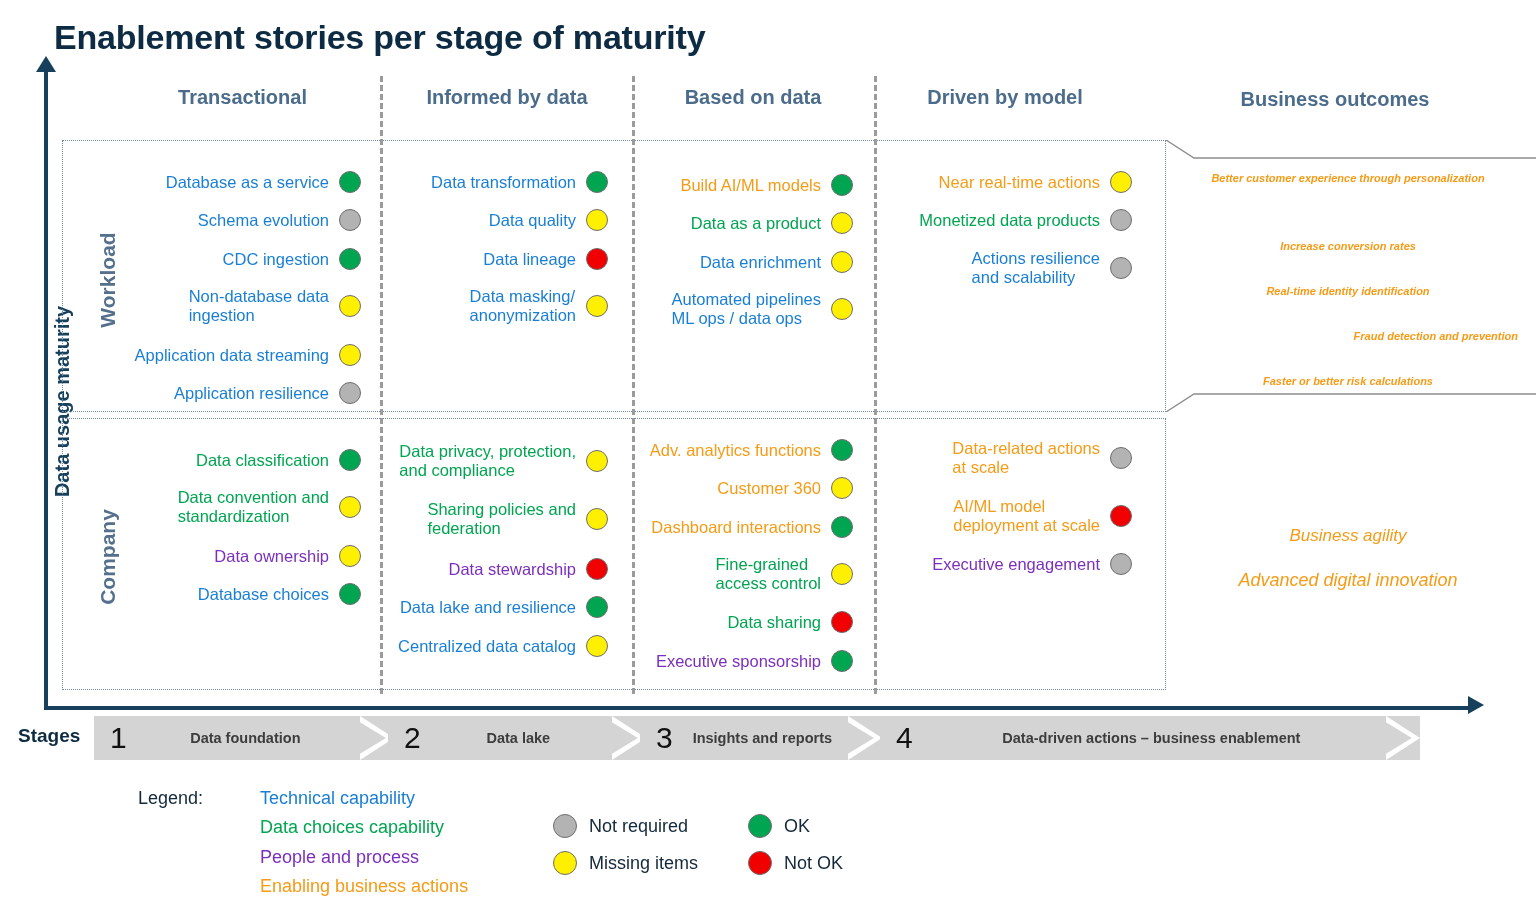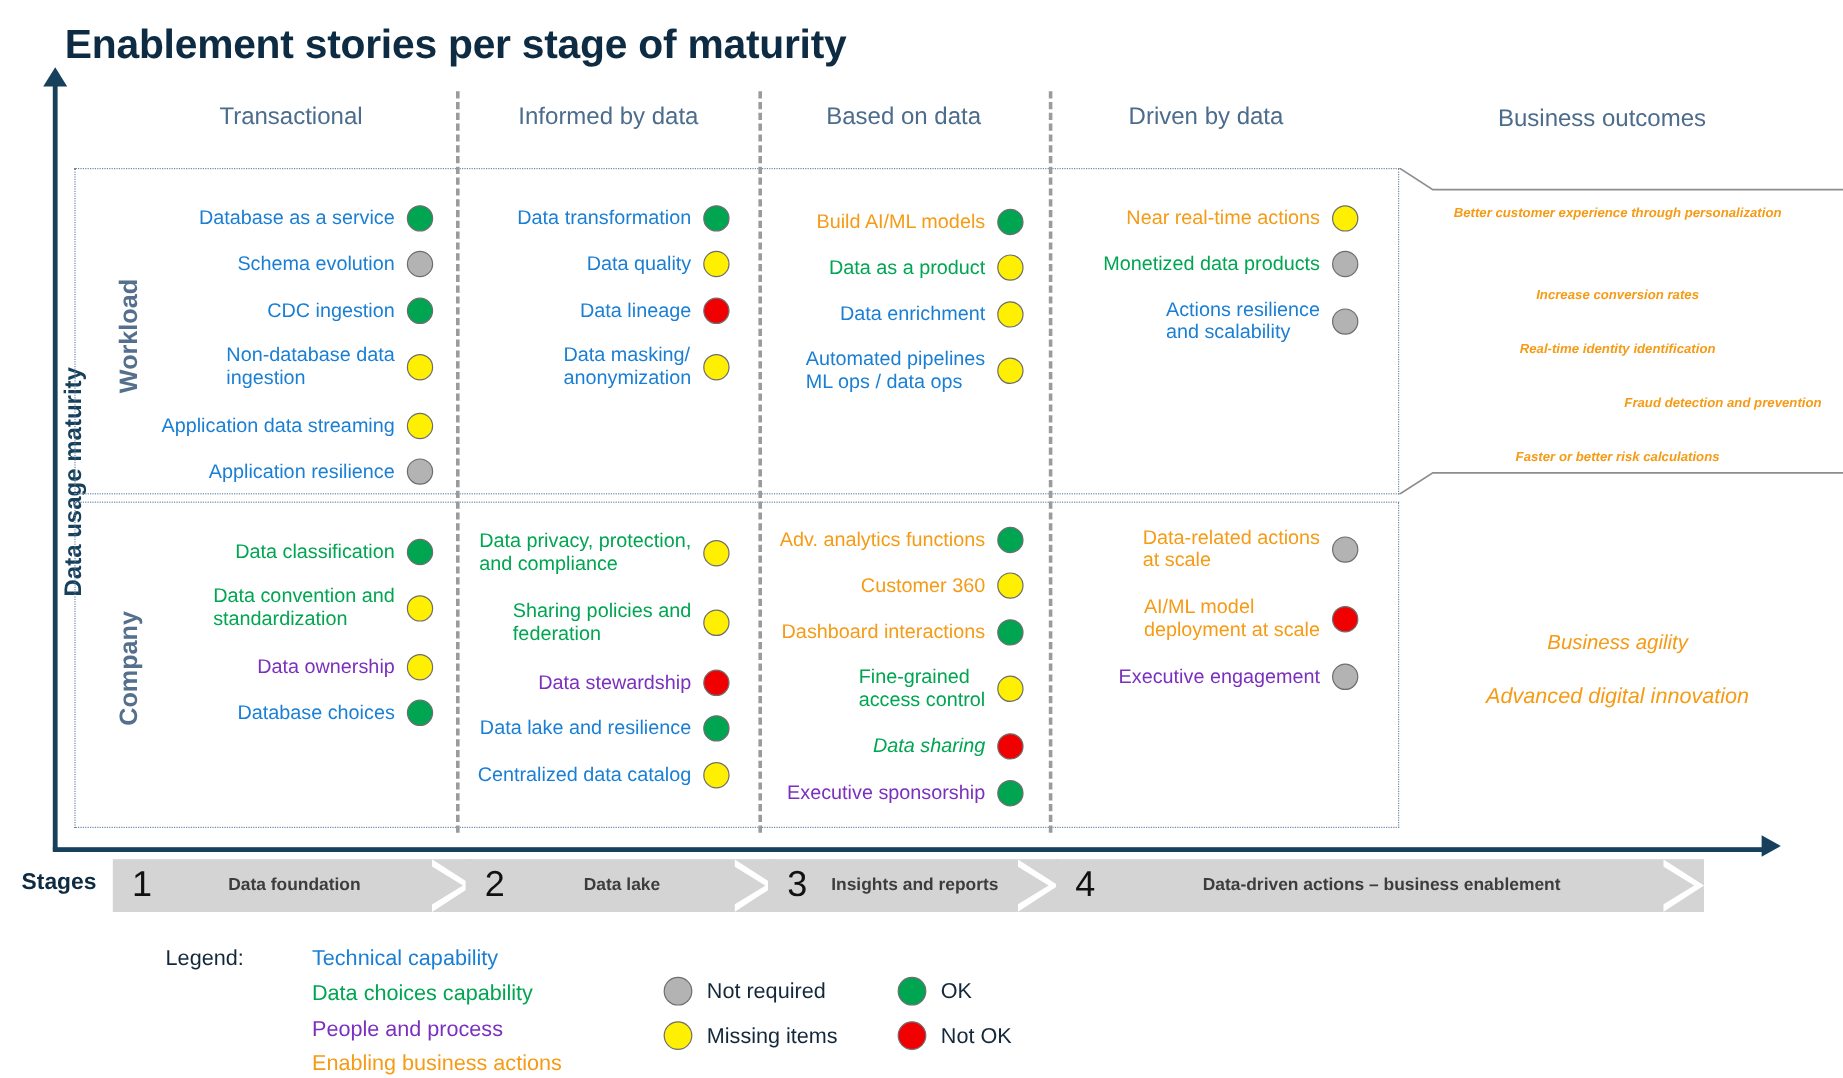--- a/index.html
+++ b/index.html
@@ -42,21 +42,21 @@
   #y-axis-label{
     left:-68px;top:390px;width:260px;
     transform:rotate(-90deg);
     text-align:center;
     font-size:20px;font-weight:bold;color:#17405c;
   }
 
   
   .col-head{
     top:86px;
-    font-size:20px;font-weight:normal;color:#4c6c8c;
+    font-size:20px;font-weight:bold;color:#4c6c8c;
     text-align:center;
   }
   #head-0{left:120px;width:245px;}
   #head-1{left:382px;width:250px;}
   #head-2{left:634px;width:238px;}
   #head-3{left:876px;width:258px;}
   #head-4{left:1180px;width:310px;top:88px;color:#4c6c8c;}
 
   
   #box-workload{
@@ -166,21 +166,21 @@
 
 <div class="abs" id="y-axis-line"></div>
 <div class="abs" id="y-axis-head"></div>
 <div class="abs" id="x-axis-line"></div>
 <div class="abs" id="x-axis-head"></div>
 <div class="abs" id="y-axis-label">Data usage maturity</div>
 
 <div class="abs col-head" id="head-0">Transactional</div>
 <div class="abs col-head" id="head-1">Informed by data</div>
 <div class="abs col-head" id="head-2">Based on data</div>
-<div class="abs col-head" id="head-3">Driven by data</div>
+<div class="abs col-head" id="head-3">Driven by model</div>
 <div class="abs col-head" id="head-4">Business outcomes</div>
 
 <div class="abs" id="box-workload"></div>
 <div class="abs" id="box-company"></div>
 
 <div class="abs col-sep" id="sep-1"></div>
 <div class="abs col-sep" id="sep-2"></div>
 <div class="abs col-sep" id="sep-3"></div>
 
 <div class="abs row-label" id="row-label-workload">Workload</div>
@@ -308,21 +308,21 @@
     </div>
     <div class="item" style="left: 579px; width: 274px; top: 511px; height: 32px;">
       <span class="txt c-biz">Dashboard  interactions</span>
       <span class="dot green"></span>
     </div>
     <div class="item" style="left: 579px; width: 274px; top: 558px; height: 32px;">
       <span class="txt c-share">Fine-grained
 access control</span>
       <span class="dot yellow"></span>
     </div>
-    <div class="item" style="left: 579px; width: 274px; top: 606px; height: 32px; font-style: italic;">
+    <div class="item" style="left: 579px; width: 274px; top: 606px; height: 32px;">
       <span class="txt c-share">Data sharing</span>
       <span class="dot red"></span>
     </div>
     <div class="item" style="left: 579px; width: 274px; top: 645px; height: 32px;">
       <span class="txt c-people">Executive sponsorship</span>
       <span class="dot green"></span>
     </div>
     <div class="item" style="left: 848px; width: 284px; top: 442px; height: 32px;">
       <span class="txt c-biz">Data-related  actions
 at scale</span>

